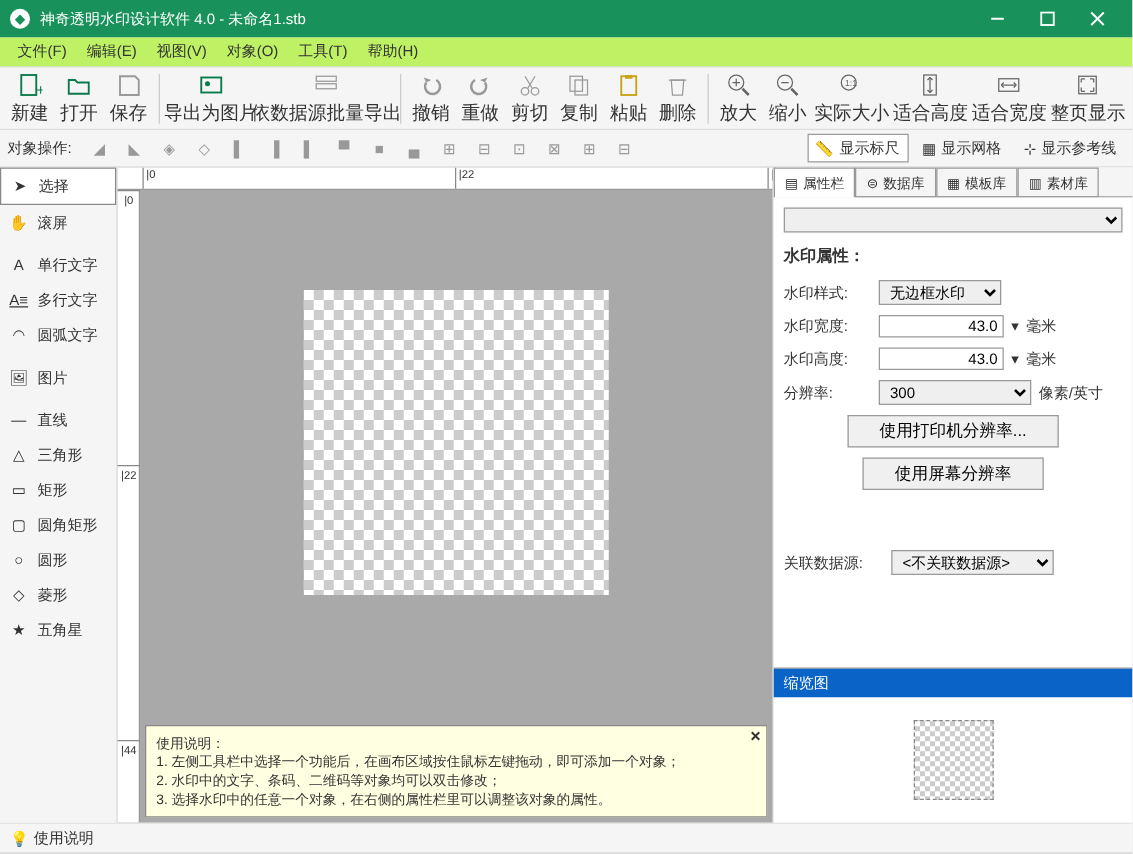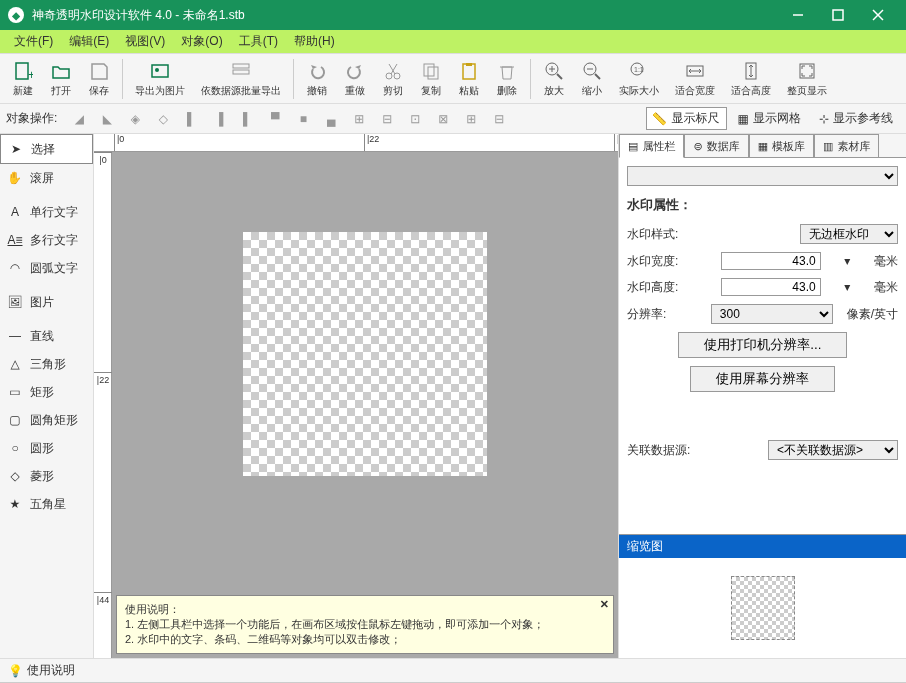--- a/index.html
+++ b/index.html
@@ -10,21 +10,21 @@
 .titlebar .title { flex: 1; font-size: 12px; }
 .titlebar .winbtns { display: flex; gap: 20px; margin-right: 10px; }
 .titlebar .winbtn { width: 20px; height: 20px; display: flex; align-items: center; justify-content: center; cursor: pointer; color: white; }
 
 .menubar { background: #bef264; height: 24px; display: flex; align-items: center; padding: 0 6px; border-bottom: 1px solid #ddd; }
 .menubar .item { padding: 3px 8px; cursor: pointer; }
 
 .toolbar { background: #f5f5f5; height: 50px; display: flex; align-items: center; padding: 0 4px; border-bottom: 1px solid #ddd; }
 .toolbar .tb { display: flex; flex-direction: column; align-items: center; justify-content: center; padding: 2px 8px; cursor: pointer; height: 46px; min-width: 36px; }
 .toolbar .tb .ico { width: 22px; height: 22px; display: flex; align-items: center; justify-content: center; }
-.toolbar .tb .lbl { font-size: 10px; margin-top: 2px; white-space: nowrap; }
+.toolbar .tb .lbl { font-size: 15px; margin-top: 2px; white-space: nowrap; }
 .toolbar .sep { width: 1px; height: 40px; background: #ccc; margin: 0 4px; }
 
 .objbar { background: #f5f5f5; height: 30px; display: flex; align-items: center; padding: 0 6px; border-bottom: 1px solid #ddd; gap: 4px; }
 .objbar .lbl { margin-right: 6px; }
 .objbar .obtn { width: 24px; height: 24px; display: flex; align-items: center; justify-content: center; color: #999; cursor: pointer; }
 .objbar .spacer { flex: 1; }
 .objbar .togbtn { display: flex; align-items: center; padding: 2px 6px; border: 1px solid transparent; cursor: pointer; gap: 4px; }
 .objbar .togbtn.active { border: 1px solid #999; background: #fff; }
 
 .main { display: flex; height: 524px; }
@@ -45,21 +45,21 @@
 .help-box { position: absolute; bottom: 4px; left: 4px; right: 4px; background: #ffffe1; border: 1px solid #888; padding: 6px 8px; font-size: 11px; }
 .help-box .close { position: absolute; right: 4px; top: 2px; cursor: pointer; font-weight: bold; }
 .help-box .ttl { font-size: 11px; }
 
 .rightpanel { width: 288px; background: #f5f5f5; border-left: 1px solid #ddd; display: flex; flex-direction: column; }
 .rtabs { height: 24px; display: flex; border-bottom: 1px solid #999; }
 .rtabs .rtab { display: flex; align-items: center; padding: 0 8px; gap: 4px; cursor: pointer; border: 1px solid #999; margin-bottom: -1px; font-size: 11px; }
 .rtabs .rtab.active { background: #fff; border-bottom: 1px solid #fff; }
 .rprops { padding: 8px; background: #fff; flex: 1; }
 .rprops select, .rprops input { border: 1px solid #999; padding: 1px 4px; font-size: 12px; }
-.rprops .row { display: flex; align-items: center; margin-bottom: 8px; gap: 6px; justify-content: space-between; }
+.rprops .row { display: flex; align-items: center; margin-bottom: 8px; gap: 6px; }
 .rprops .row label { width: 70px; }
 .rprops h3 { font-size: 13px; margin-bottom: 10px; font-weight: bold; }
 .rprops .btn { border: 1px solid #999; background: #f0f0f0; padding: 3px 25px; cursor: pointer; }
 .rprops .fullsel { width: 100%; margin-bottom: 10px; }
 .preview-sec { border-top: 1px solid #999; }
 .preview-hdr { background: #0a64c8; color: white; padding: 3px 8px; font-size: 12px; }
 .preview-body { height: 100px; background: #fff; display: flex; align-items: center; justify-content: center; }
 .preview-mini { width: 64px; height: 64px; background-image: repeating-conic-gradient(#ccc 0 25%, #fff 0 50%); background-size: 8px 8px; border: 1px dashed #888; }
 
 .bottombar { display: flex; height: 24px; align-items: center; border-top: 1px solid #ddd; background: #f5f5f5; }
@@ -232,36 +232,36 @@
         <svg width="20" height="20">
           <circle cx="8" cy="8" r="6" fill="none" stroke="#666"></circle>
           <text x="5" y="11" font-size="7" fill="#666">1:1</text>
         </svg>
       </span>
       <span class="lbl">实际大小</span>
     </div>
   <div class="tb">
       <span class="ico">
         <svg width="20" height="20">
+          <rect x="5" y="2" width="10" height="16" fill="none" stroke="#666"></rect>
+          <line x1="10" y1="4" x2="10" y2="16" stroke="#666"></line>
+          <path d="M10 4l-2 2m2-2l2 2M10 16l-2-2m2 2l2-2" stroke="#666"></path>
+        </svg>
+      </span>
+      <span class="lbl">适合高度</span>
+    </div>
+  <div class="tb">
+      <span class="ico">
+        <svg width="20" height="20">
           <rect x="2" y="5" width="16" height="10" fill="none" stroke="#666"></rect>
           <line x1="4" y1="10" x2="16" y2="10" stroke="#666"></line>
           <path d="M4 10l2-2m-2 2l2 2M16 10l-2-2m2 2l-2 2" stroke="#666"></path>
         </svg>
       </span>
       <span class="lbl">适合宽度</span>
-    </div>
-  <div class="tb">
-      <span class="ico">
-        <svg width="20" height="20">
-          <rect x="5" y="2" width="10" height="16" fill="none" stroke="#666"></rect>
-          <line x1="10" y1="4" x2="10" y2="16" stroke="#666"></line>
-          <path d="M10 4l-2 2m2-2l2 2M10 16l-2-2m2 2l2-2" stroke="#666"></path>
-        </svg>
-      </span>
-      <span class="lbl">适合高度</span>
     </div>
   <div class="tb">
       <span class="ico">
         <svg width="20" height="20">
           <rect x="3" y="3" width="14" height="14" fill="none" stroke="#666"></rect>
           <path d="M5 5h3M5 5v3M15 5h-3M15 5v3M5 15h3M5 15v-3M15 15h-3M15 15v-3" stroke="#666"></path>
         </svg>
       </span>
       <span class="lbl">整页显示</span>
     </div>
@@ -373,20 +373,21 @@
         <span class="tick" style="top:220px">|22</span>
         <span class="tick" style="top:440px">|44</span>
       </div>
       <div class="canvas-body">
         <div class="checker"></div>
         <div class="help-box">
           <span class="close">✕</span>
           <div class="ttl">使用说明：</div>
           <div>1. 左侧工具栏中选择一个功能后，在画布区域按住鼠标左键拖动，即可添加一个对象；</div>
           <div>2. 水印中的文字、条码、二维码等对象均可以双击修改；</div>
+          <div>3. 选择水印中的任意一个对象，在右侧的属性栏里可以调整该对象的属性。</div>
         </div>
       </div>
     </div>
   </div>
 
   <div class="rightpanel">
     <div class="rtabs">
       <div class="rtab active">
           <span>▤</span>
           <span>属性栏</span>

